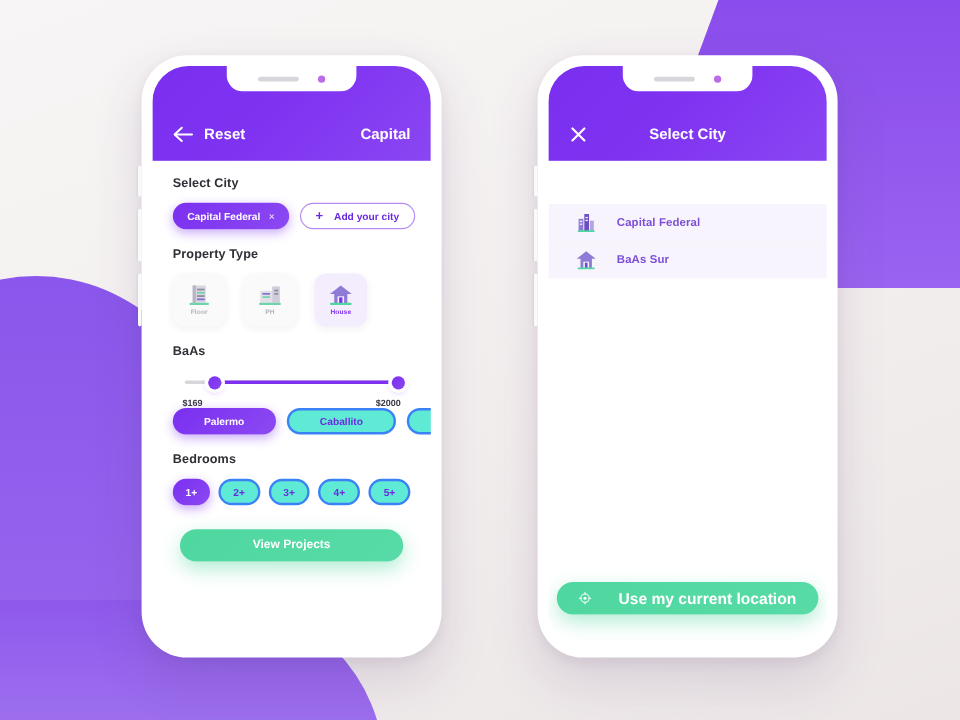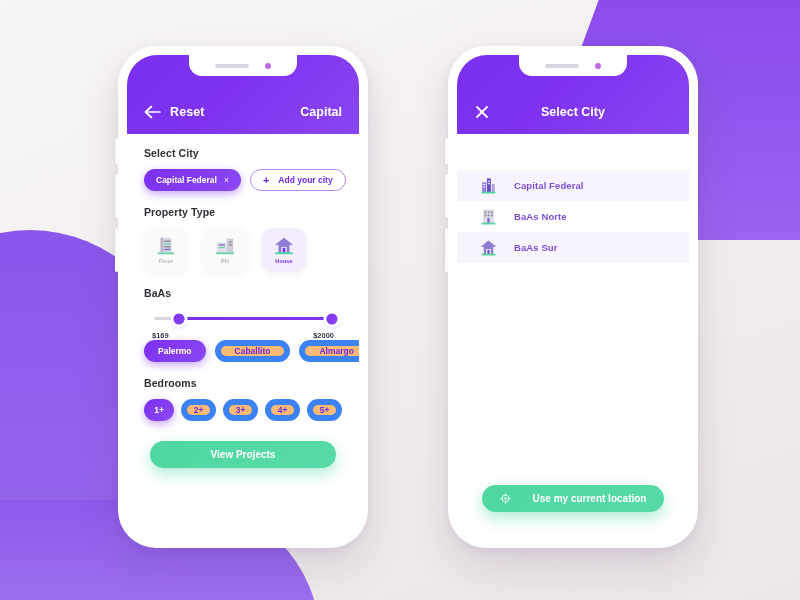--- a/index.html
+++ b/index.html
@@ -114,27 +114,27 @@
     box-shadow:0 0 0 3px #fff, 0 2px 6px rgba(123,47,240,.4);
   }
   .knob.k1{left:14%;}
   .knob.k2{left:100%;}
   .price-lbls{display:flex;justify-content:space-between;margin-top:11px;padding:0 2px;}
   .price-lbls span{font-size:7.5px;font-weight:bold;color:#3a3a44;}
 
   
   .pills{display:flex;gap:9px;}
   .pill{
-    height:22px;padding:0 14px;border-radius:12px;box-sizing:border-box;
+    height:22px;padding:0 26px;border-radius:12px;box-sizing:border-box;
     display:inline-flex;align-items:center;justify-content:center;
     font-size:8.5px;font-weight:bold;white-space:nowrap;
   }
   .pill.on{background:linear-gradient(135deg,#7b2ff0,#8b49f2);color:#fff;
     box-shadow:0 3px 9px rgba(123,47,240,.42);}
-  .pill.off{background:#fdba74;border:6px solid #3b82f6;color:#6b2ae0;}
+  .pill.off{background:#5eead4;border:2px solid #3b82f6;color:#6b2ae0;}
   .pills.bed{gap:7px;}
   .pills.bed .pill{padding:0 11px;min-width:30px;}
 
   
   .cta{
     margin:20px 6px 0 6px;height:27px;border-radius:14px;
     background:linear-gradient(135deg,#4fd7a0,#58dba6);
     display:flex;align-items:center;justify-content:center;
     color:#fff;font-size:10px;font-weight:bold;
     box-shadow:0 6px 16px rgba(79,215,160,.45);
@@ -147,21 +147,21 @@
     box-sizing:border-box;
   }
   .city-row.alt{background:#f8f4fe;}
   .city-row svg{width:19px;height:19px;display:block;flex:0 0 auto;}
   .city-name{font-size:9.5px;font-weight:bold;color:#7c4fd6;letter-spacing:.1px;}
   .loc-wrap{position:absolute;left:0;right:0;bottom:27px;display:flex;justify-content:center;}
   .loc-btn{
     height:27px;padding:0 18px;border-radius:14px;
     background:linear-gradient(135deg,#4fd7a0,#58dba6);
     display:inline-flex;align-items:center;justify-content:center;gap:22px;
-    color:#fff;font-size:10px;font-weight:bold;
+    color:#fff;font-size:13px;font-weight:bold;
     box-shadow:0 6px 16px rgba(79,215,160,.45);
   }
   .loc-btn svg{width:11px;height:11px;display:block;}
 </style>
 </head>
 <body>
 
 <div class="stage">
 
   <div class="deco-top-right"></div>
@@ -320,36 +320,20 @@
             <rect x="5.2" y="10" width="2.6" height="1.4" fill="#f4f1fb"></rect>
             <rect x="5.2" y="13" width="2.6" height="1.4" fill="#f4f1fb"></rect>
             <rect x="11.2" y="6" width="2.6" height="1.4" fill="#f4f1fb"></rect>
             <rect x="11.2" y="9" width="2.6" height="1.4" fill="#f4f1fb"></rect>
             <rect x="3" y="20" width="18" height="2" rx="1" fill="#4fd7a0"></rect>
           </svg>
         </span>
         <span class="city-name">Capital Federal</span>
       </div>
 
-      <div class="city-row">
-        <span>
-          <svg viewBox="0 0 24 24">
-            <rect x="5" y="3" width="14" height="18" fill="#e0dde7"></rect>
-            <rect x="7" y="5.5" width="2.4" height="2.4" fill="#8f8aa0"></rect>
-            <rect x="11" y="5.5" width="2.4" height="2.4" fill="#8f8aa0"></rect>
-            <rect x="15" y="5.5" width="2.4" height="2.4" fill="#8f8aa0"></rect>
-            <rect x="7" y="9.5" width="2.4" height="2.4" fill="#8f8aa0"></rect>
-            <rect x="11" y="9.5" width="2.4" height="2.4" fill="#8f8aa0"></rect>
-            <rect x="15" y="9.5" width="2.4" height="2.4" fill="#8f8aa0"></rect>
-            <rect x="10.5" y="14" width="3" height="7" fill="#7c6fd0"></rect>
-            <rect x="3" y="20" width="18" height="2" rx="1" fill="#4fd7a0"></rect>
-          </svg>
-        </span>
-        <span class="city-name">BaAs Norte</span>
-      </div>
 
       <div class="city-row alt">
         <span>
           <svg viewBox="0 0 24 24">
             <path d="M12 3L2 11h4v10h12V11h4z" fill="#8e7bd6"></path>
             <rect x="9" y="14" width="6" height="7" fill="#f4f1fb"></rect>
             <rect x="10.6" y="15" width="2.8" height="6" fill="#6a4fc4"></rect>
             <rect x="3" y="20" width="18" height="2" rx="1" fill="#4fd7a0"></rect>
           </svg>
         </span>

